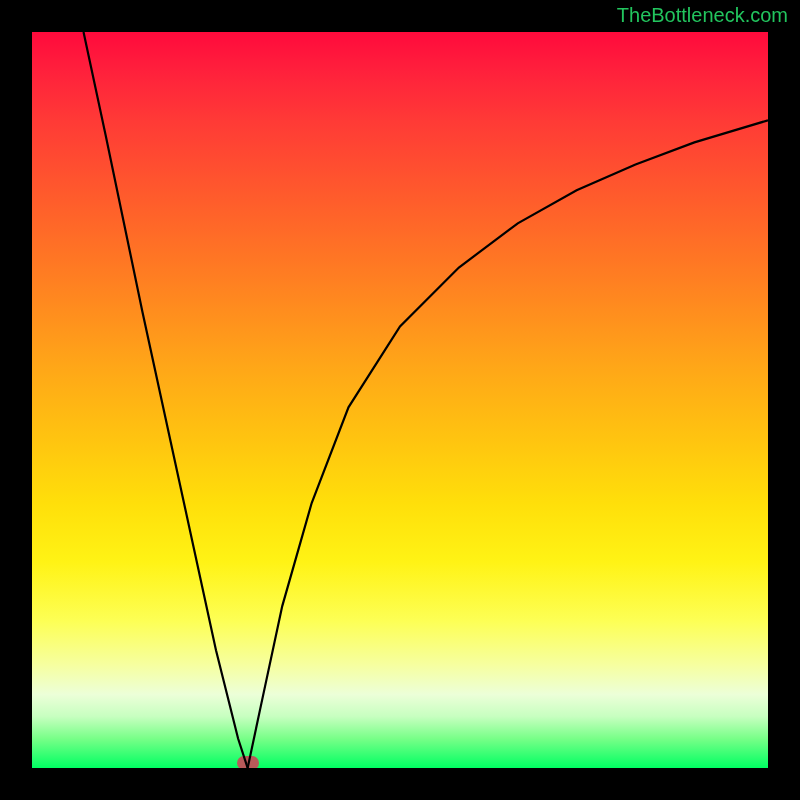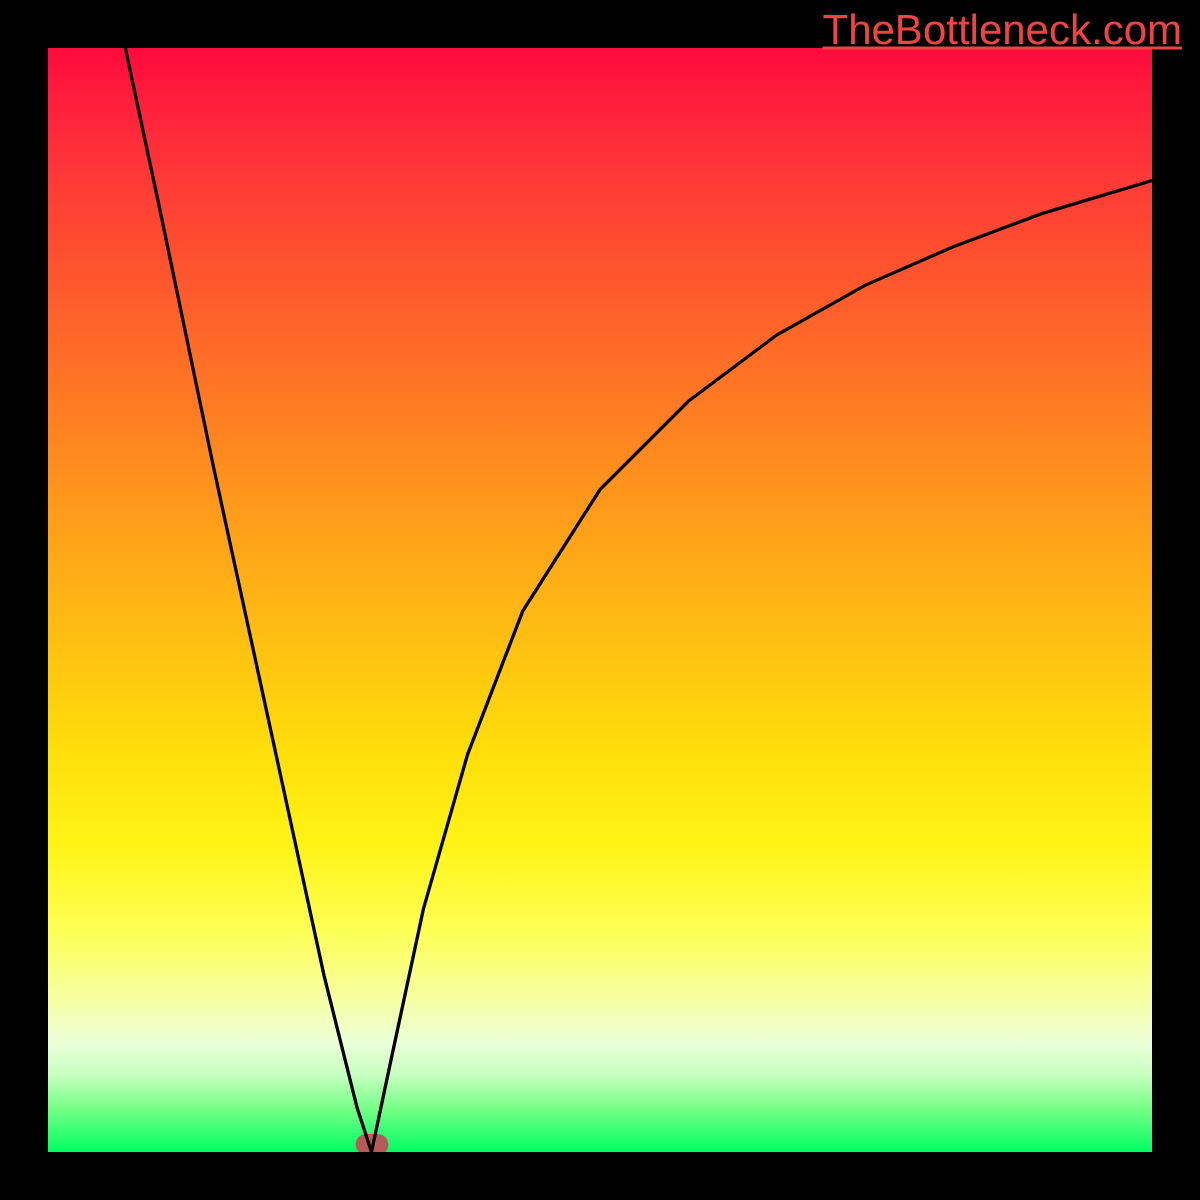--- a/index.html
+++ b/index.html
@@ -7,25 +7,24 @@
     width: 800px;
     height: 800px;
     background: #000;
     position: relative;
     font-family: Arial, Helvetica, sans-serif;
   }
   .watermark {
     position: absolute;
     top: 4px;
     right: 12px;
-    color: #ef4444;
-    font-size: 28px;
+    color: #22c55e;
+    font-size: 20px;
     font-weight: 500;
     z-index: 10;
-    text-decoration: underline;
   }
   .plot-area {
     position: absolute;
     left: 32px;
     top: 32px;
     width: 736px;
     height: 736px;
     overflow: hidden;
   }
   .gradient-bg {

